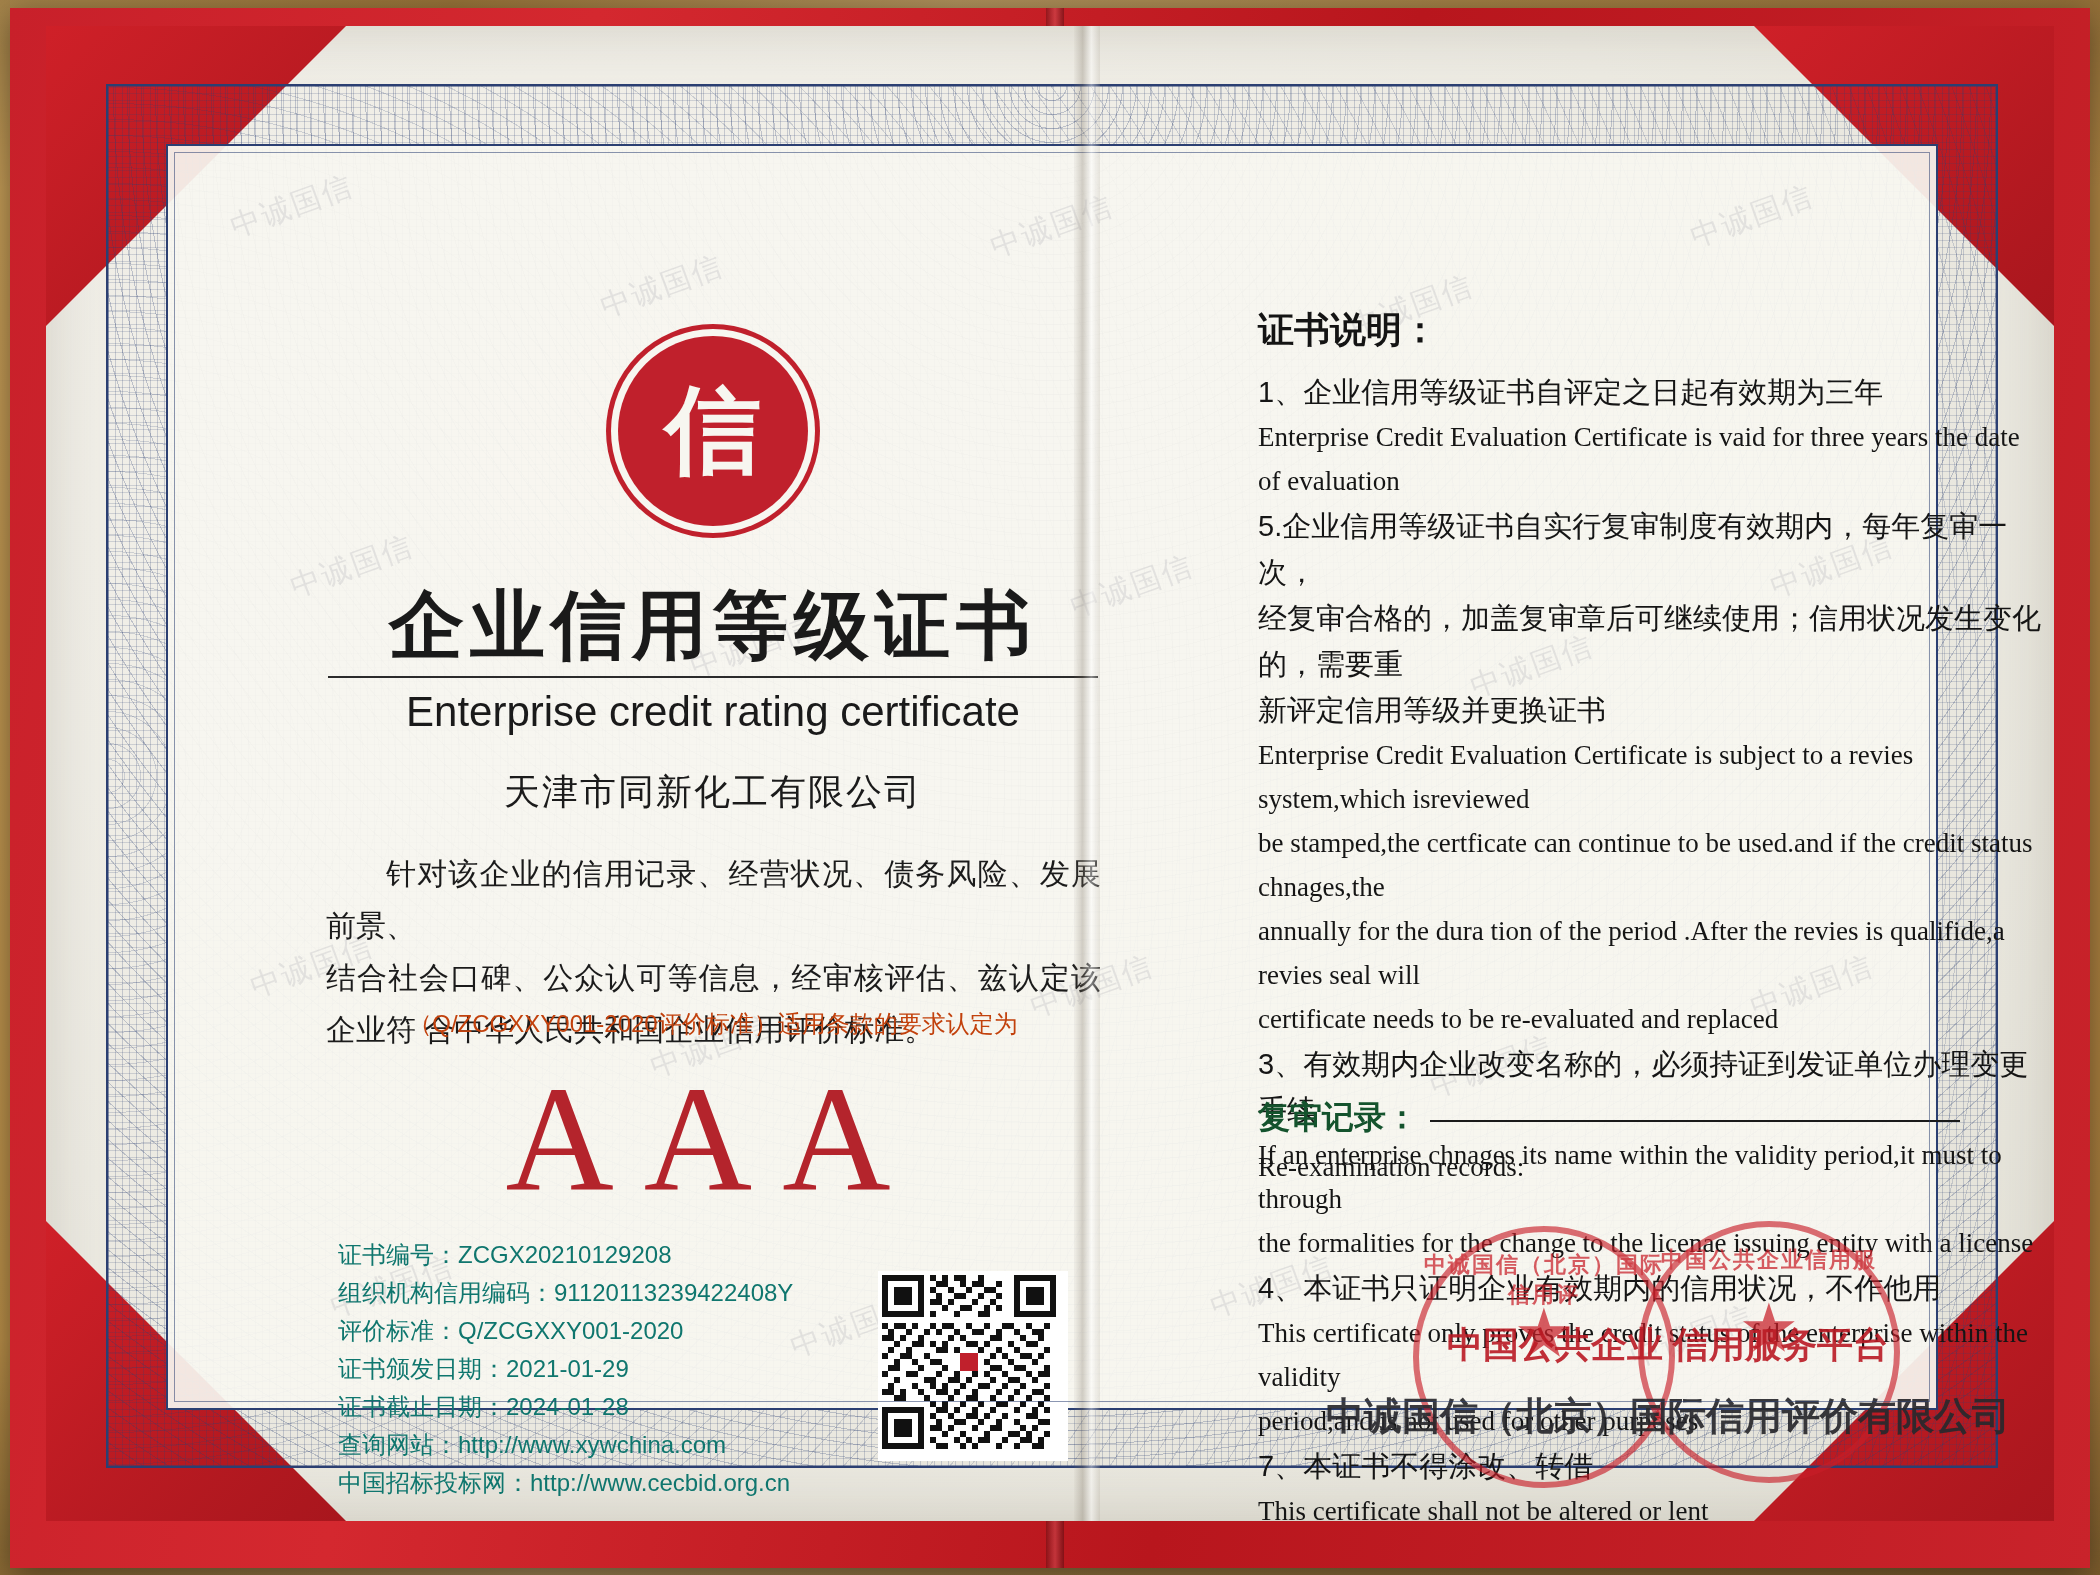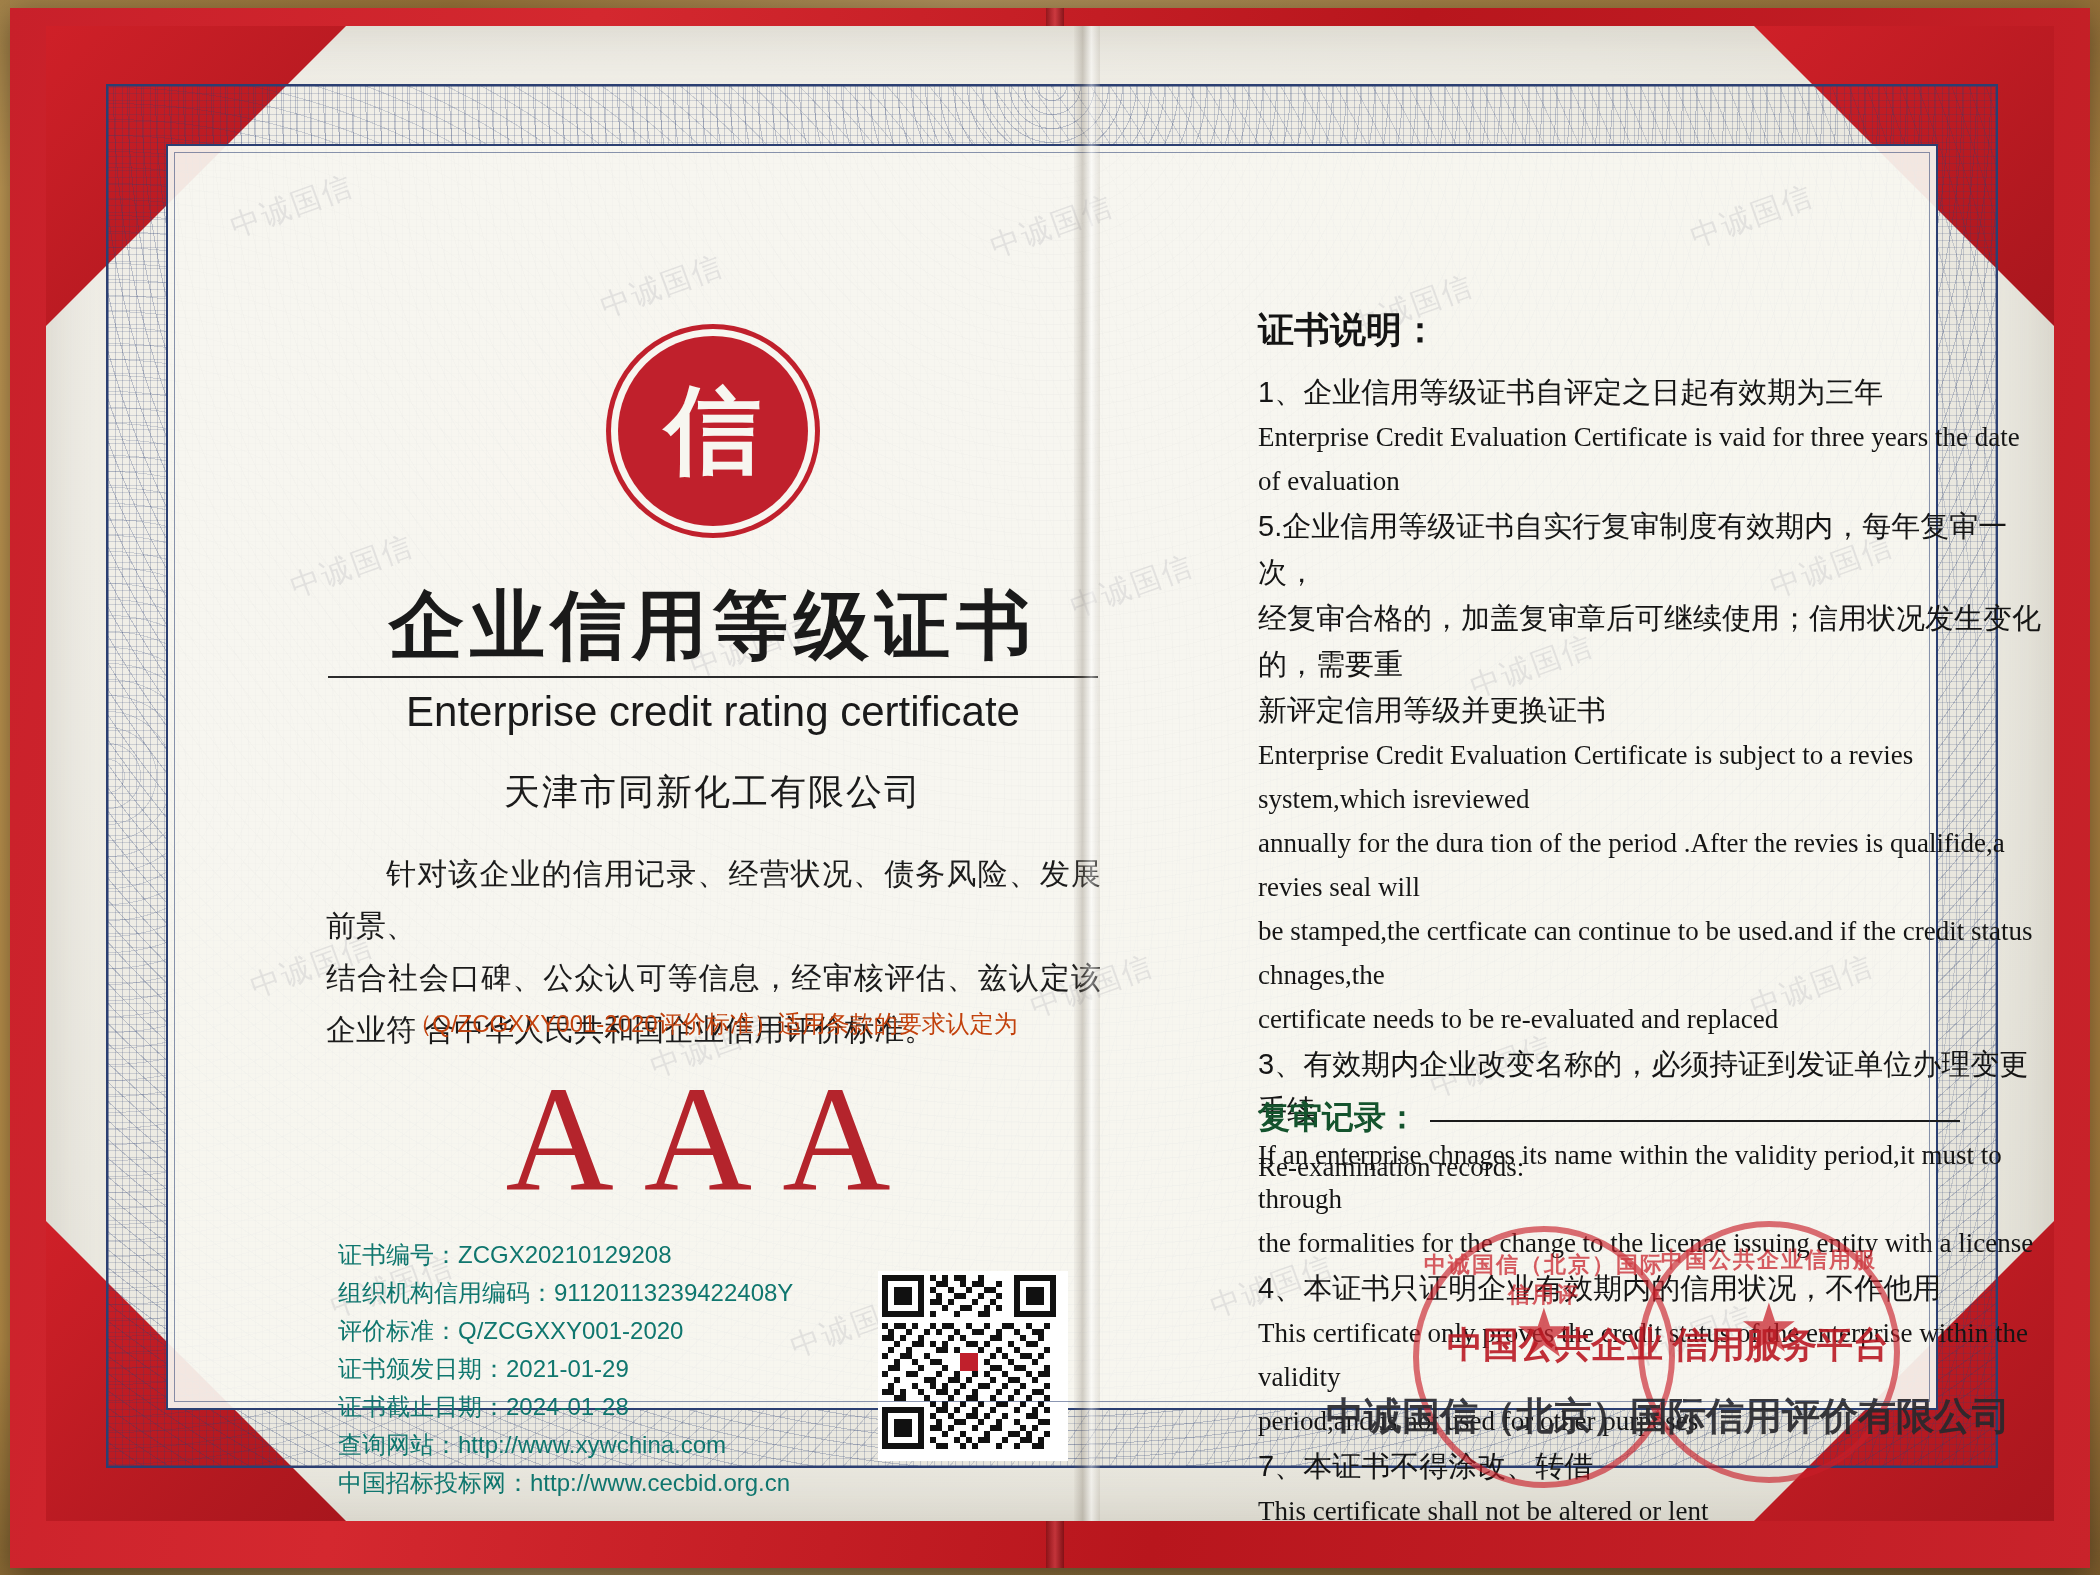--- a/index.html
+++ b/index.html
@@ -462,22 +462,22 @@
       <div class="col-right">
         <div class="r-title">证书说明：</div>
 
         <div class="r-cn">1、企业信用等级证书自评定之日起有效期为三年</div>
         <div class="r-en">Enterprise Credit Evaluation Certificate is vaid for three years the date of evaluation</div>
 
         <div class="r-cn">5.企业信用等级证书自实行复审制度有效期内，每年复审一次，</div>
         <div class="r-cn">经复审合格的，加盖复审章后可继续使用；信用状况发生变化的，需要重</div>
         <div class="r-cn">新评定信用等级并更换证书</div>
         <div class="r-en">Enterprise Credit Evaluation Certificate is subject to a revies system,which isreviewed</div>
+        <div class="r-en">be stamped,the certficate can continue to be used.and if the credit status chnages,the</div>
         <div class="r-en">annually for the dura tion of the period .After the revies is qualifide,a revies seal will</div>
-        <div class="r-en">be stamped,the certficate can continue to be used.and if the credit status chnages,the</div>
         <div class="r-en">certificate needs to be re-evaluated and replaced</div>
 
         <div class="r-cn">3、有效期内企业改变名称的，必须持证到发证单位办理变更手续</div>
         <div class="r-en">If an enterprise chnages its name within the validity period,it must to through</div>
         <div class="r-en">the formalities for the change to the licenae issuing entity with a license</div>
 
         <div class="r-cn">4、本证书只证明企业有效期内的信用状况，不作他用</div>
         <div class="r-en">This certificate only proves the credit status of the enterprise within the validity</div>
         <div class="r-en">period,and is not used for other purposes</div>
 

